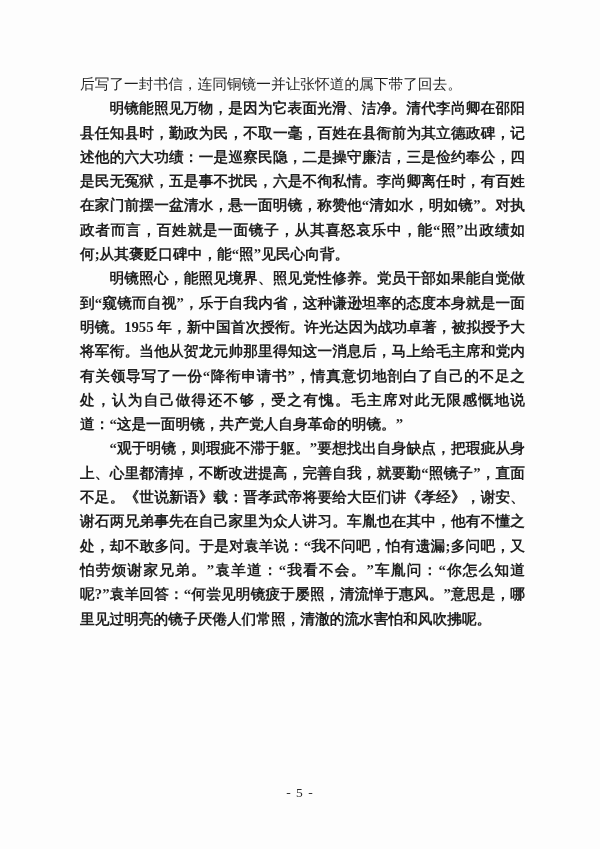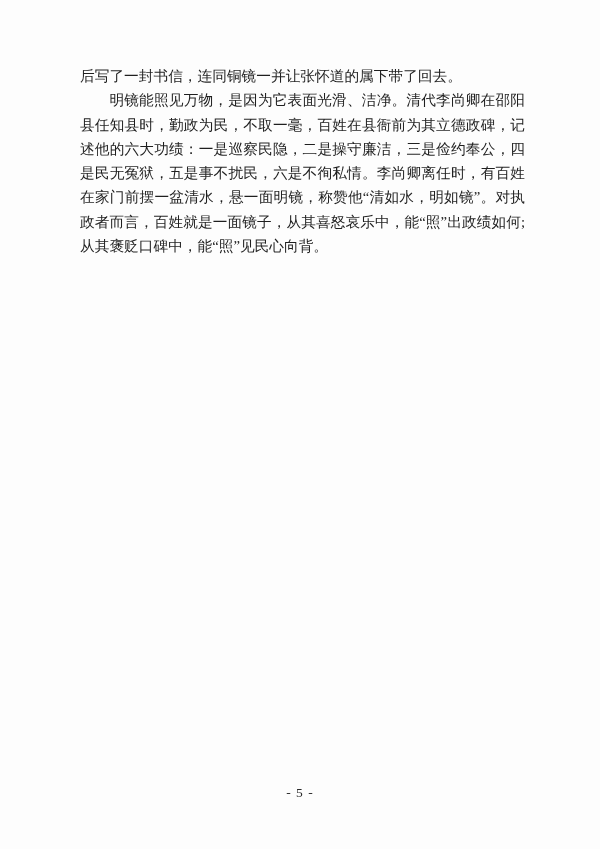--- a/index.html
+++ b/index.html
@@ -13,47 +13,50 @@
     height: 849px;
     background: #fdfdfd;
     font-family: "Liberation Serif", "DejaVu Serif", serif;
     color: #1f1f1f;
     overflow: hidden;
     box-sizing: border-box;
   }
   .doc-body {
     position: absolute;
     left: 80px;
-    top: 64px;
+    top: 72px;
     width: 445px;
   }
   p.para {
     margin: 0;
     padding: 0;
     font-size: 14.7px;
     line-height: 24.3px;
     text-align: justify;
     word-break: break-all;
   }
   p.para.indent {
     text-indent: 2em;
+    font-weight: bold;
   }
   .page-footer {
     position: absolute;
     left: 0;
     right: 0;
     top: 785px;
     text-align: center;
     font-size: 13.5px;
     color: #2a2a2a;
     letter-spacing: 1px;
   }
 </style>
 </head>
 <body>
 
 <div class="page">
   <div class="doc-body">
       <p class="para">后写了一封书信，连同铜镜一并让张怀道的属下带了回去。</p>
       <p class="para indent">明镜能照见万物，是因为它表面光滑、洁净。清代李尚卿在邵阳县任知县时，勤政为民，不取一毫，百姓在县衙前为其立德政碑，记述他的六大功绩：一是巡察民隐，二是操守廉洁，三是俭约奉公，四是民无冤狱，五是事不扰民，六是不徇私情。李尚卿离任时，有百姓在家门前摆一盆清水，悬一面明镜，称赞他“清如水，明如镜”。对执政者而言，百姓就是一面镜子，从其喜怒哀乐中，能“照”出政绩如何;从其褒贬口碑中，能“照”见民心向背。</p>
+      <p class="para indent">明镜照心，能照见境界、照见党性修养。党员干部如果能自觉做到“窥镜而自视”，乐于自我内省，这种谦逊坦率的态度本身就是一面明镜。1955 年，新中国首次授衔。许光达因为战功卓著，被拟授予大将军衔。当他从贺龙元帅那里得知这一消息后，马上给毛主席和党内有关领导写了一份“降衔申请书”，情真意切地剖白了自己的不足之处，认为自己做得还不够，受之有愧。毛主席对此无限感慨地说道：“这是一面明镜，共产党人自身革命的明镜。”</p>
+      <p class="para indent">“观于明镜，则瑕疵不滞于躯。”要想找出自身缺点，把瑕疵从身上、心里都清掉，不断改进提高，完善自我，就要勤“照镜子”，直面不足。《世说新语》载：晋孝武帝将要给大臣们讲《孝经》，谢安、谢石两兄弟事先在自己家里为众人讲习。车胤也在其中，他有不懂之处，却不敢多问。于是对袁羊说：“我不问吧，怕有遗漏;多问吧，又怕劳烦谢家兄弟。”袁羊道：“我看不会。”车胤问：“你怎么知道呢?”袁羊回答：“何尝见明镜疲于屡照，清流惮于惠风。”意思是，哪里见过明亮的镜子厌倦人们常照，清澈的流水害怕和风吹拂呢。</p>
     </div>
   <div class="page-footer">- 5 -</div>
 </div>
 
 </body></html>

